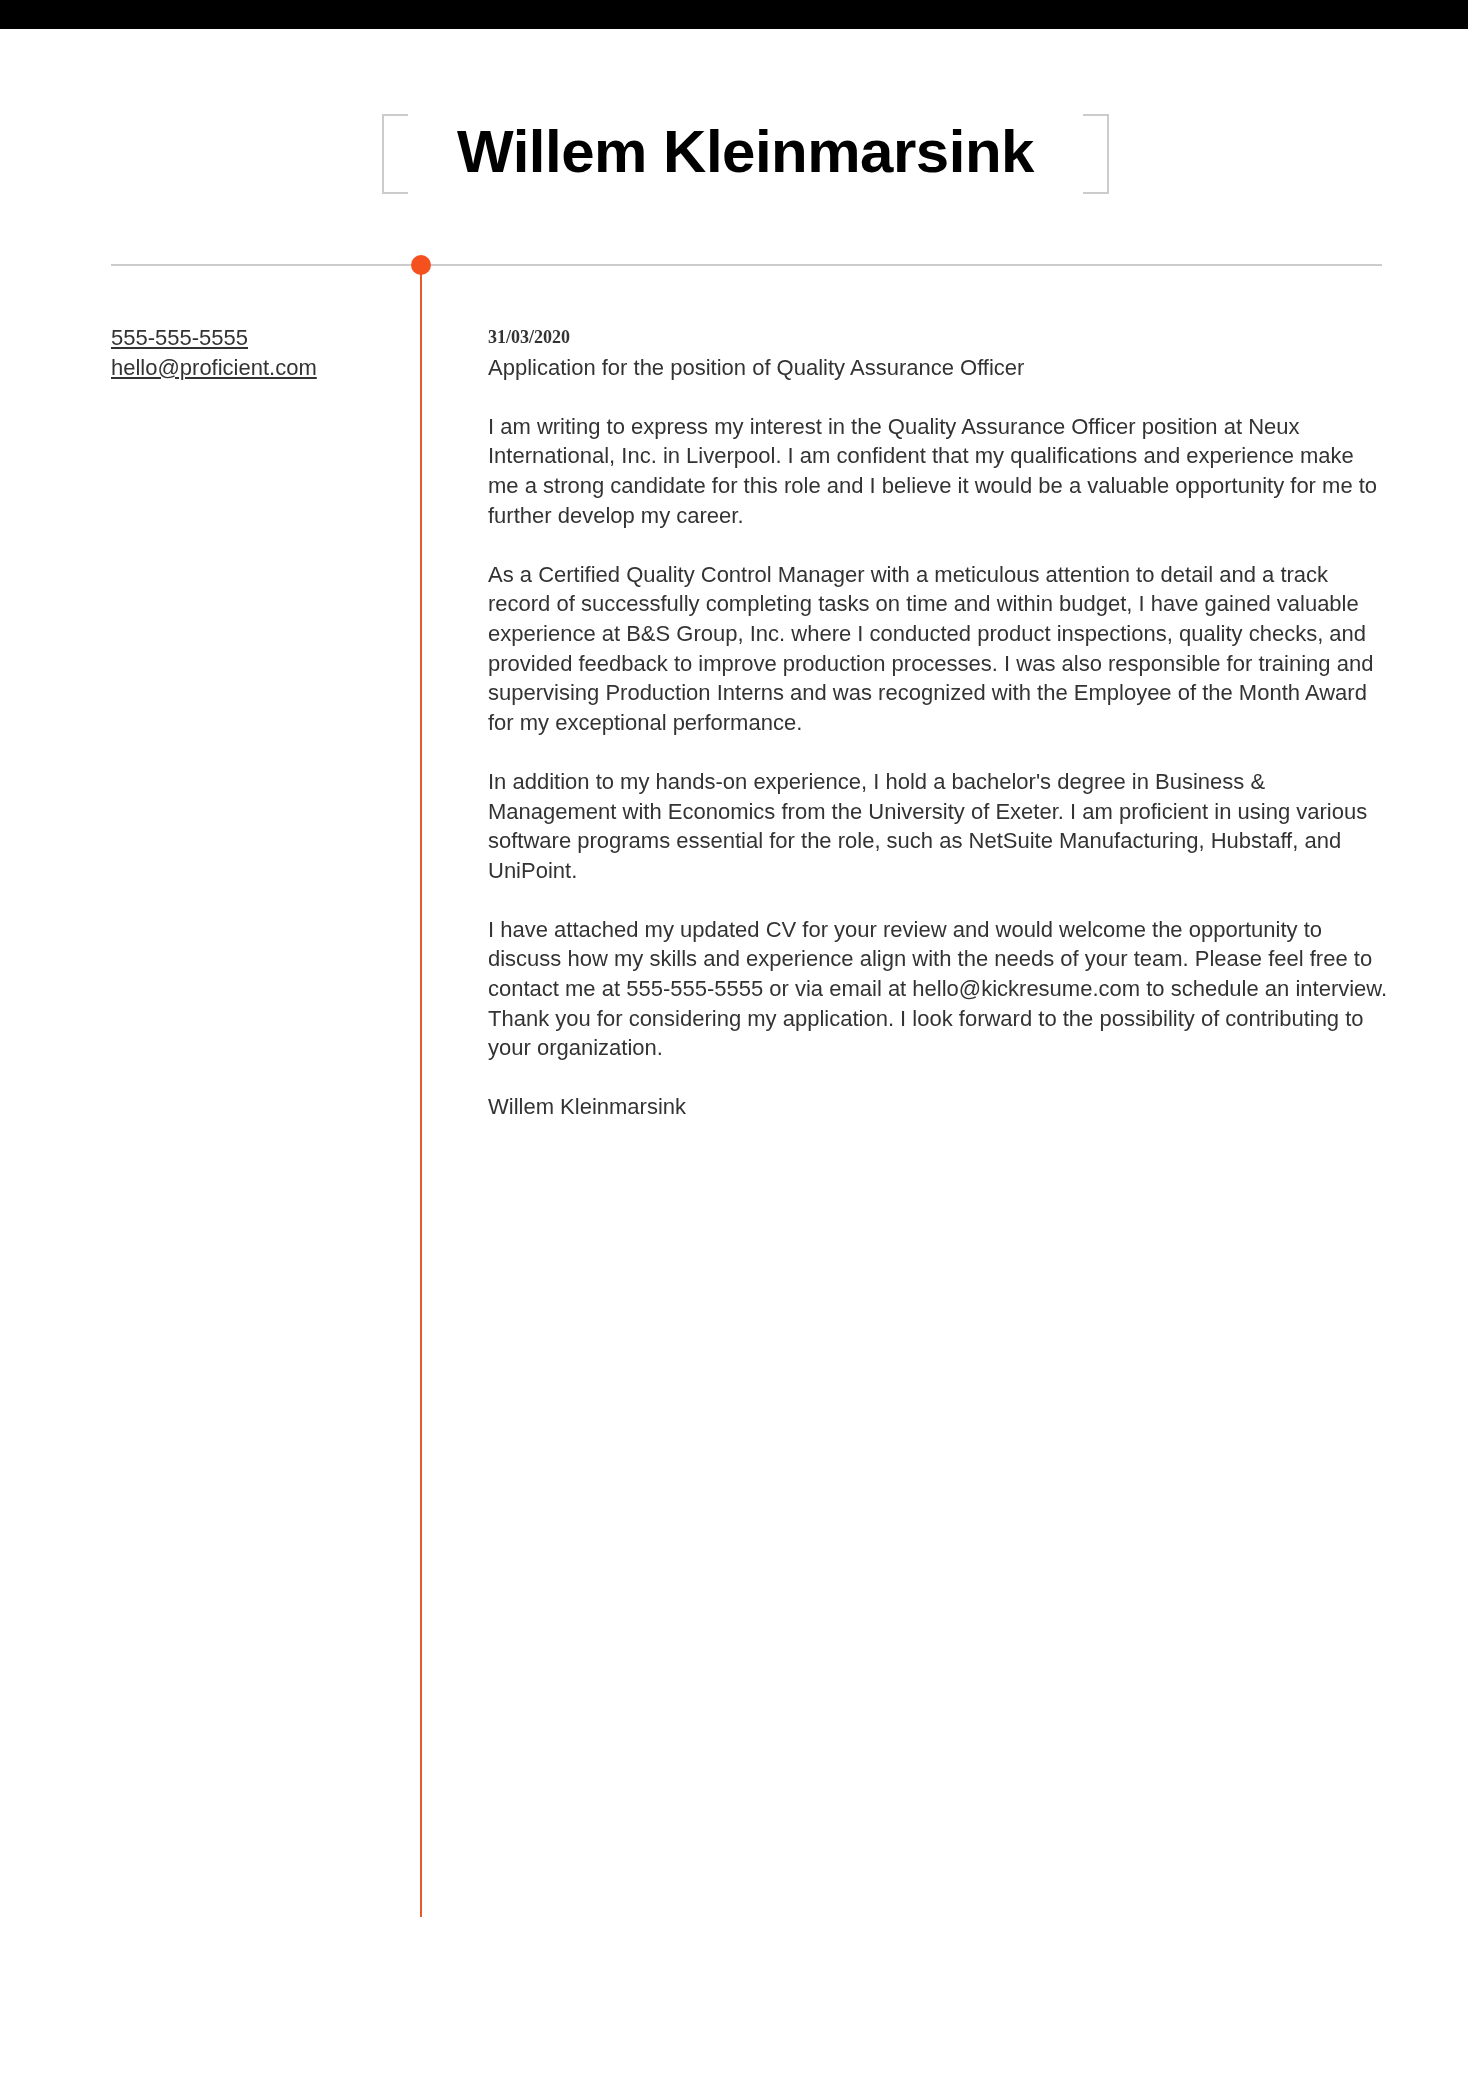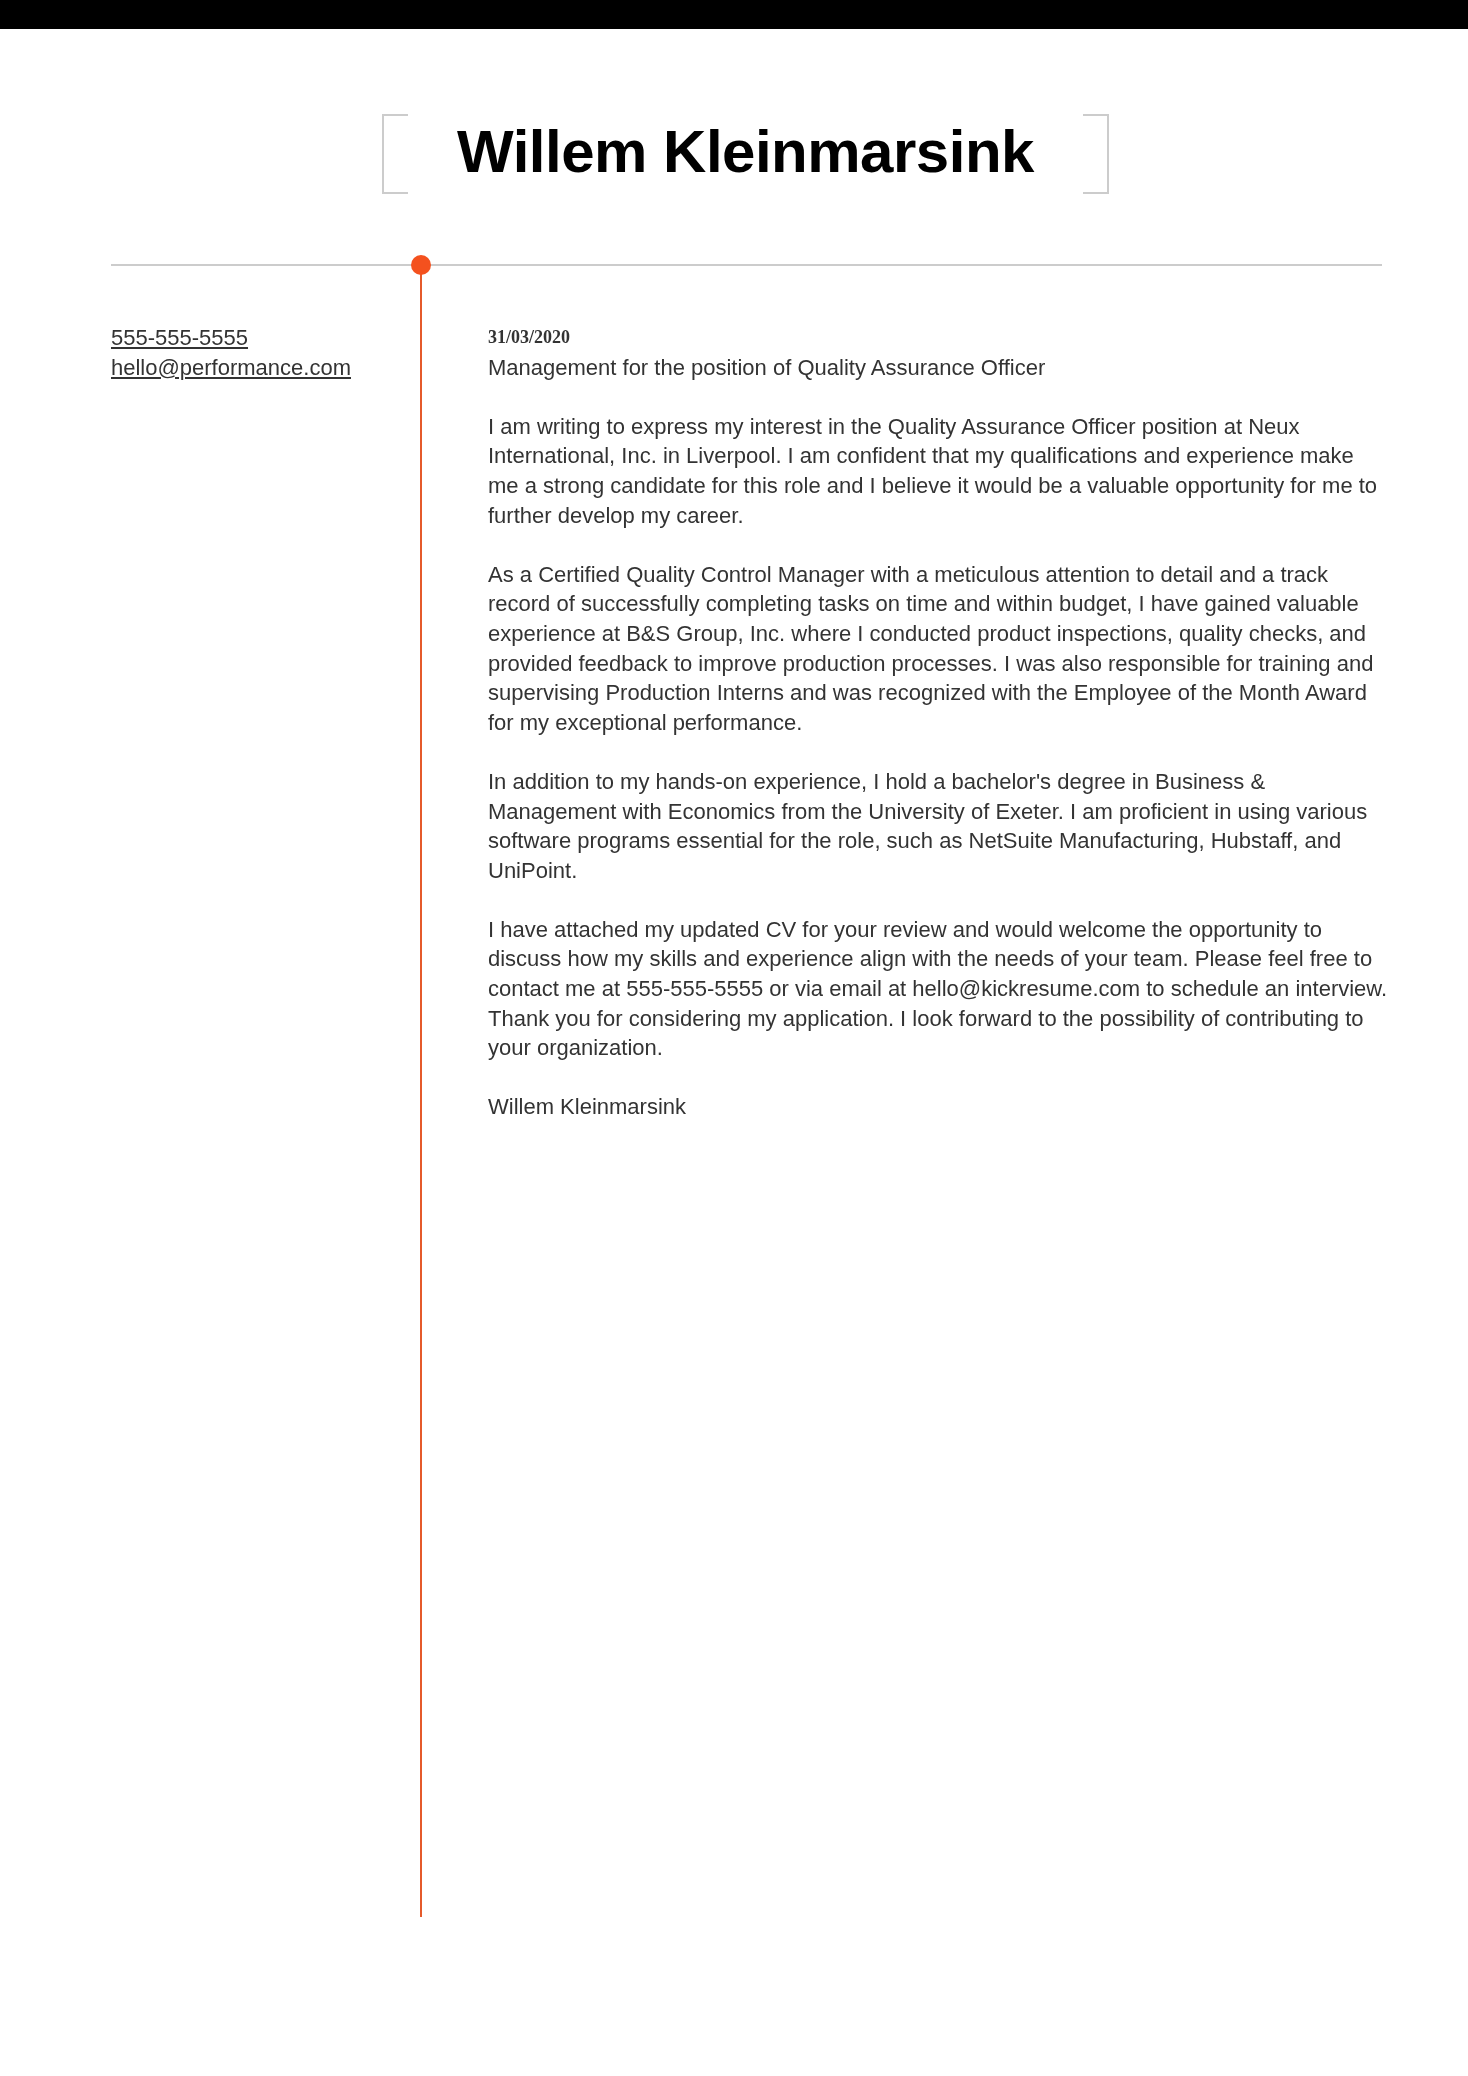--- a/index.html
+++ b/index.html
@@ -31,27 +31,27 @@
 <div class="bracket right"></div>
 <div class="name">Willem Kleinmarsink</div>
 
 <div class="rule"></div>
 <div class="vline"></div>
 <div class="dot"></div>
 
 <div class="left-col">
   <div class="block">
     <div class="line">555-555-5555</div>
-    <div class="line">hello@performance.com</div>
+    <div class="line">hello@proficient.com</div>
   </div>
 </div>
 
 <div class="right-col">
   <div class="date">31/03/2020</div>
-  <div class="para">Management for the position of Quality Assurance Officer</div>
+  <div class="para">Application for the position of Quality Assurance Officer</div>
   <div class="para">I am writing to express my interest in the Quality Assurance Officer position at Neux International, Inc. in Liverpool. I am confident that my qualifications and experience make me a strong candidate for this role and I believe it would be a valuable opportunity for me to further develop my career.</div>
   <div class="para">As a Certified Quality Control Manager with a meticulous attention to detail and a track record of successfully completing tasks on time and within budget, I have gained valuable experience at B&amp;S Group, Inc. where I conducted product inspections, quality checks, and provided feedback to improve production processes. I was also responsible for training and supervising Production Interns and was recognized with the Employee of the Month Award for my exceptional performance.</div>
   <div class="para">In addition to my hands-on experience, I hold a bachelor's degree in Business &amp; Management with Economics from the University of Exeter. I am proficient in using various software programs essential for the role, such as NetSuite Manufacturing, Hubstaff, and UniPoint.</div>
   <div class="para">I have attached my updated CV for your review and would welcome the opportunity to discuss how my skills and experience align with the needs of your team. Please feel free to contact me at 555-555-5555 or via email at hello@kickresume.com to schedule an interview. Thank you for considering my application. I look forward to the possibility of contributing to your organization.</div>
   <div class="sig">
     <span class="line">Willem Kleinmarsink</span>
   </div>
 </div>
 
 </body></html>

